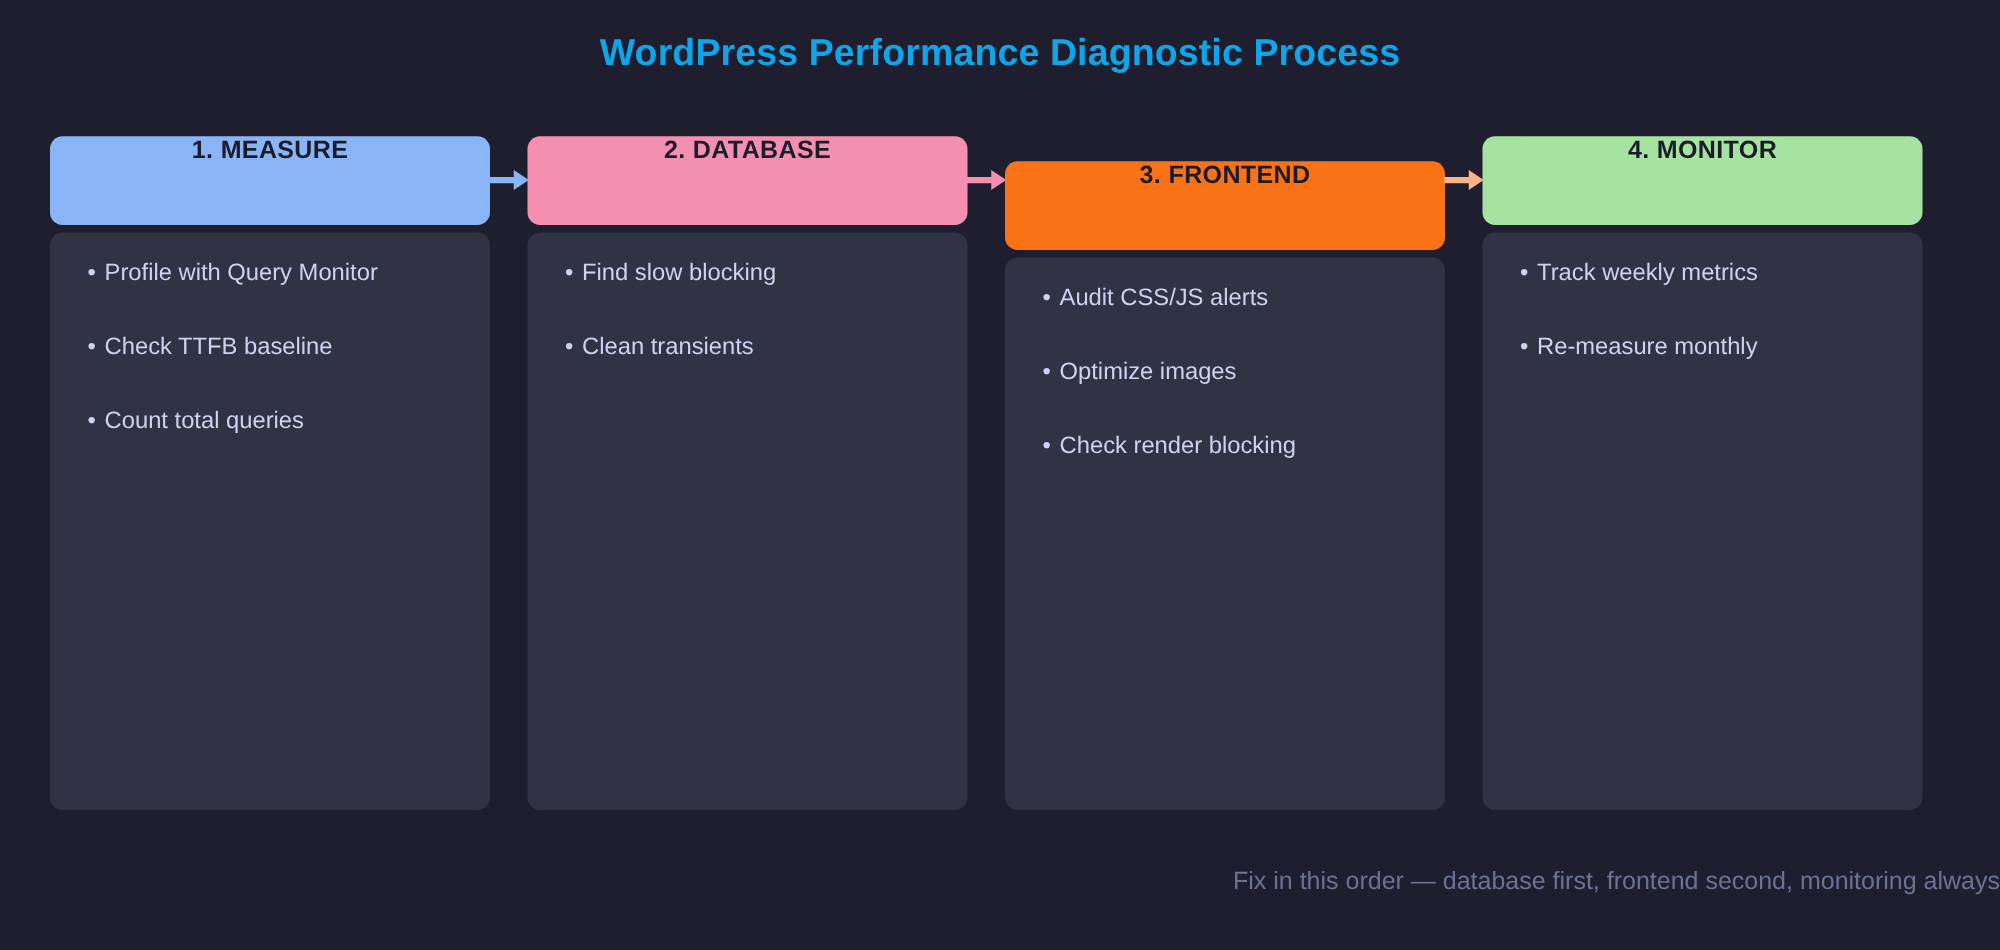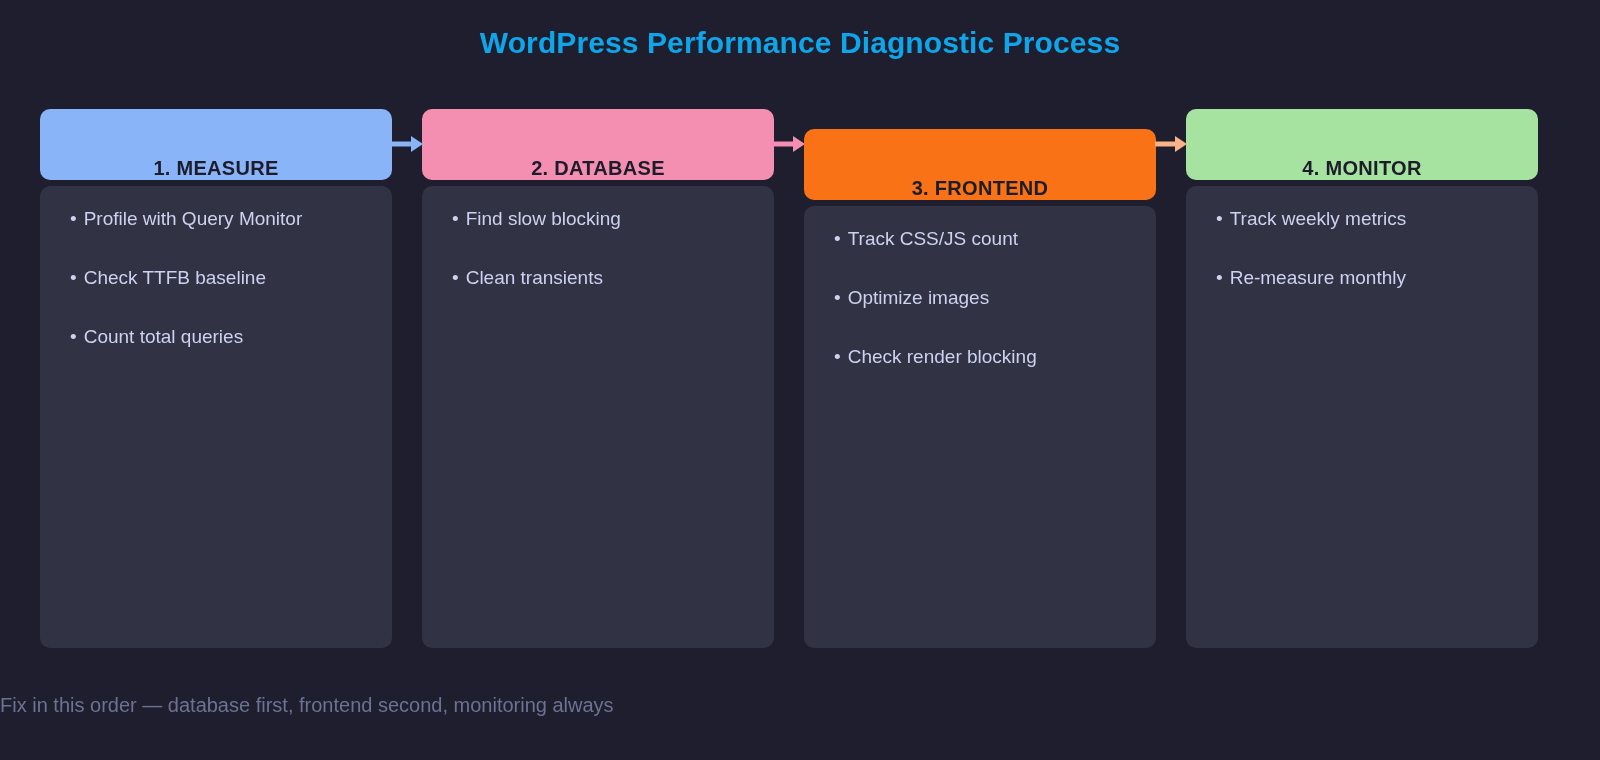--- a/index.html
+++ b/index.html
@@ -61,21 +61,21 @@
   .col-gap {
     flex: 0 0 30px;
     position: relative;
   }
 
   .stage-header {
     height: 71px;
     flex: 0 0 71px;
     border-radius: 10px;
     display: flex;
-    align-items: flex-end;
+    align-items: flex-start;
     justify-content: center;
     font-size: 20px;
     font-weight: bold;
     color: #1c1c2a;
     letter-spacing: 0.3px;
     white-space: nowrap;
   }
 
   .stage-body {
     margin-top: 6px;
@@ -117,21 +117,21 @@
     height: 20px;
     display: block;
   }
 
   
   .footer-note {
     position: absolute;
     top: 694px;
     left: 0;
     width: 1600px;
-    text-align: left;
+    text-align: right;
     font-size: 20px;
     color: #6d7293;
     white-space: nowrap;
   }
 </style>
 </head>
 <body style="background: rgb(30, 30, 46);">
 
 <div class="page">
 
@@ -177,21 +177,21 @@
         <polygon class="arrow-head" points="20,2 32,10 20,18" fill="#f48fb1"></polygon>
       </svg>
     </div>
 
     <div class="column">
       <div class="stage-header" style="background: #f97316; margin-top: 20px;">
         <span>3. FRONTEND</span>
       </div>
       <div class="stage-body">
         <ul class="item-list">
-          <li class="item"><span class="dot">•</span><span>Track CSS/JS count</span></li>
+          <li class="item"><span class="dot">•</span><span>Audit CSS/JS alerts</span></li>
           <li class="item"><span class="dot">•</span><span>Optimize images</span></li>
           <li class="item"><span class="dot">•</span><span>Check render blocking</span></li>
         </ul>
       </div>
     </div>
 
     <div class="col-gap">
       <svg class="arrow" viewBox="0 0 32 20">
         <line class="arrow-shaft" x1="0" y1="10" x2="22" y2="10" stroke-width="5" stroke="#fab387"></line>
         <polygon class="arrow-head" points="20,2 32,10 20,18" fill="#fab387"></polygon>

